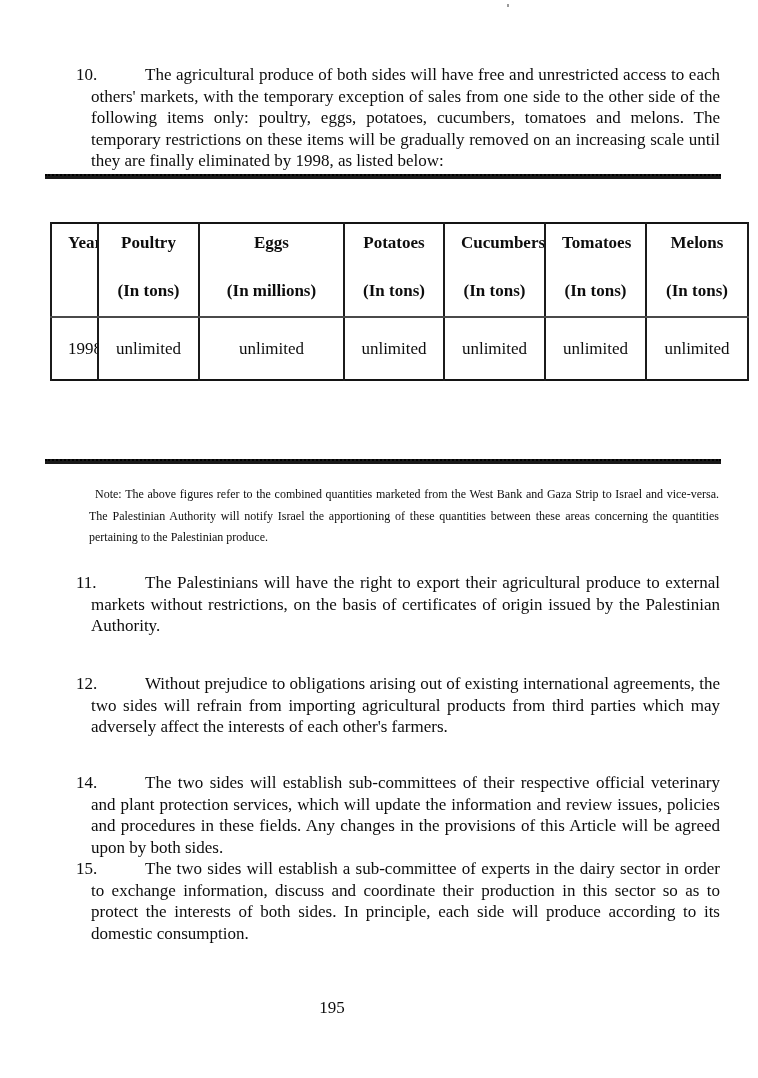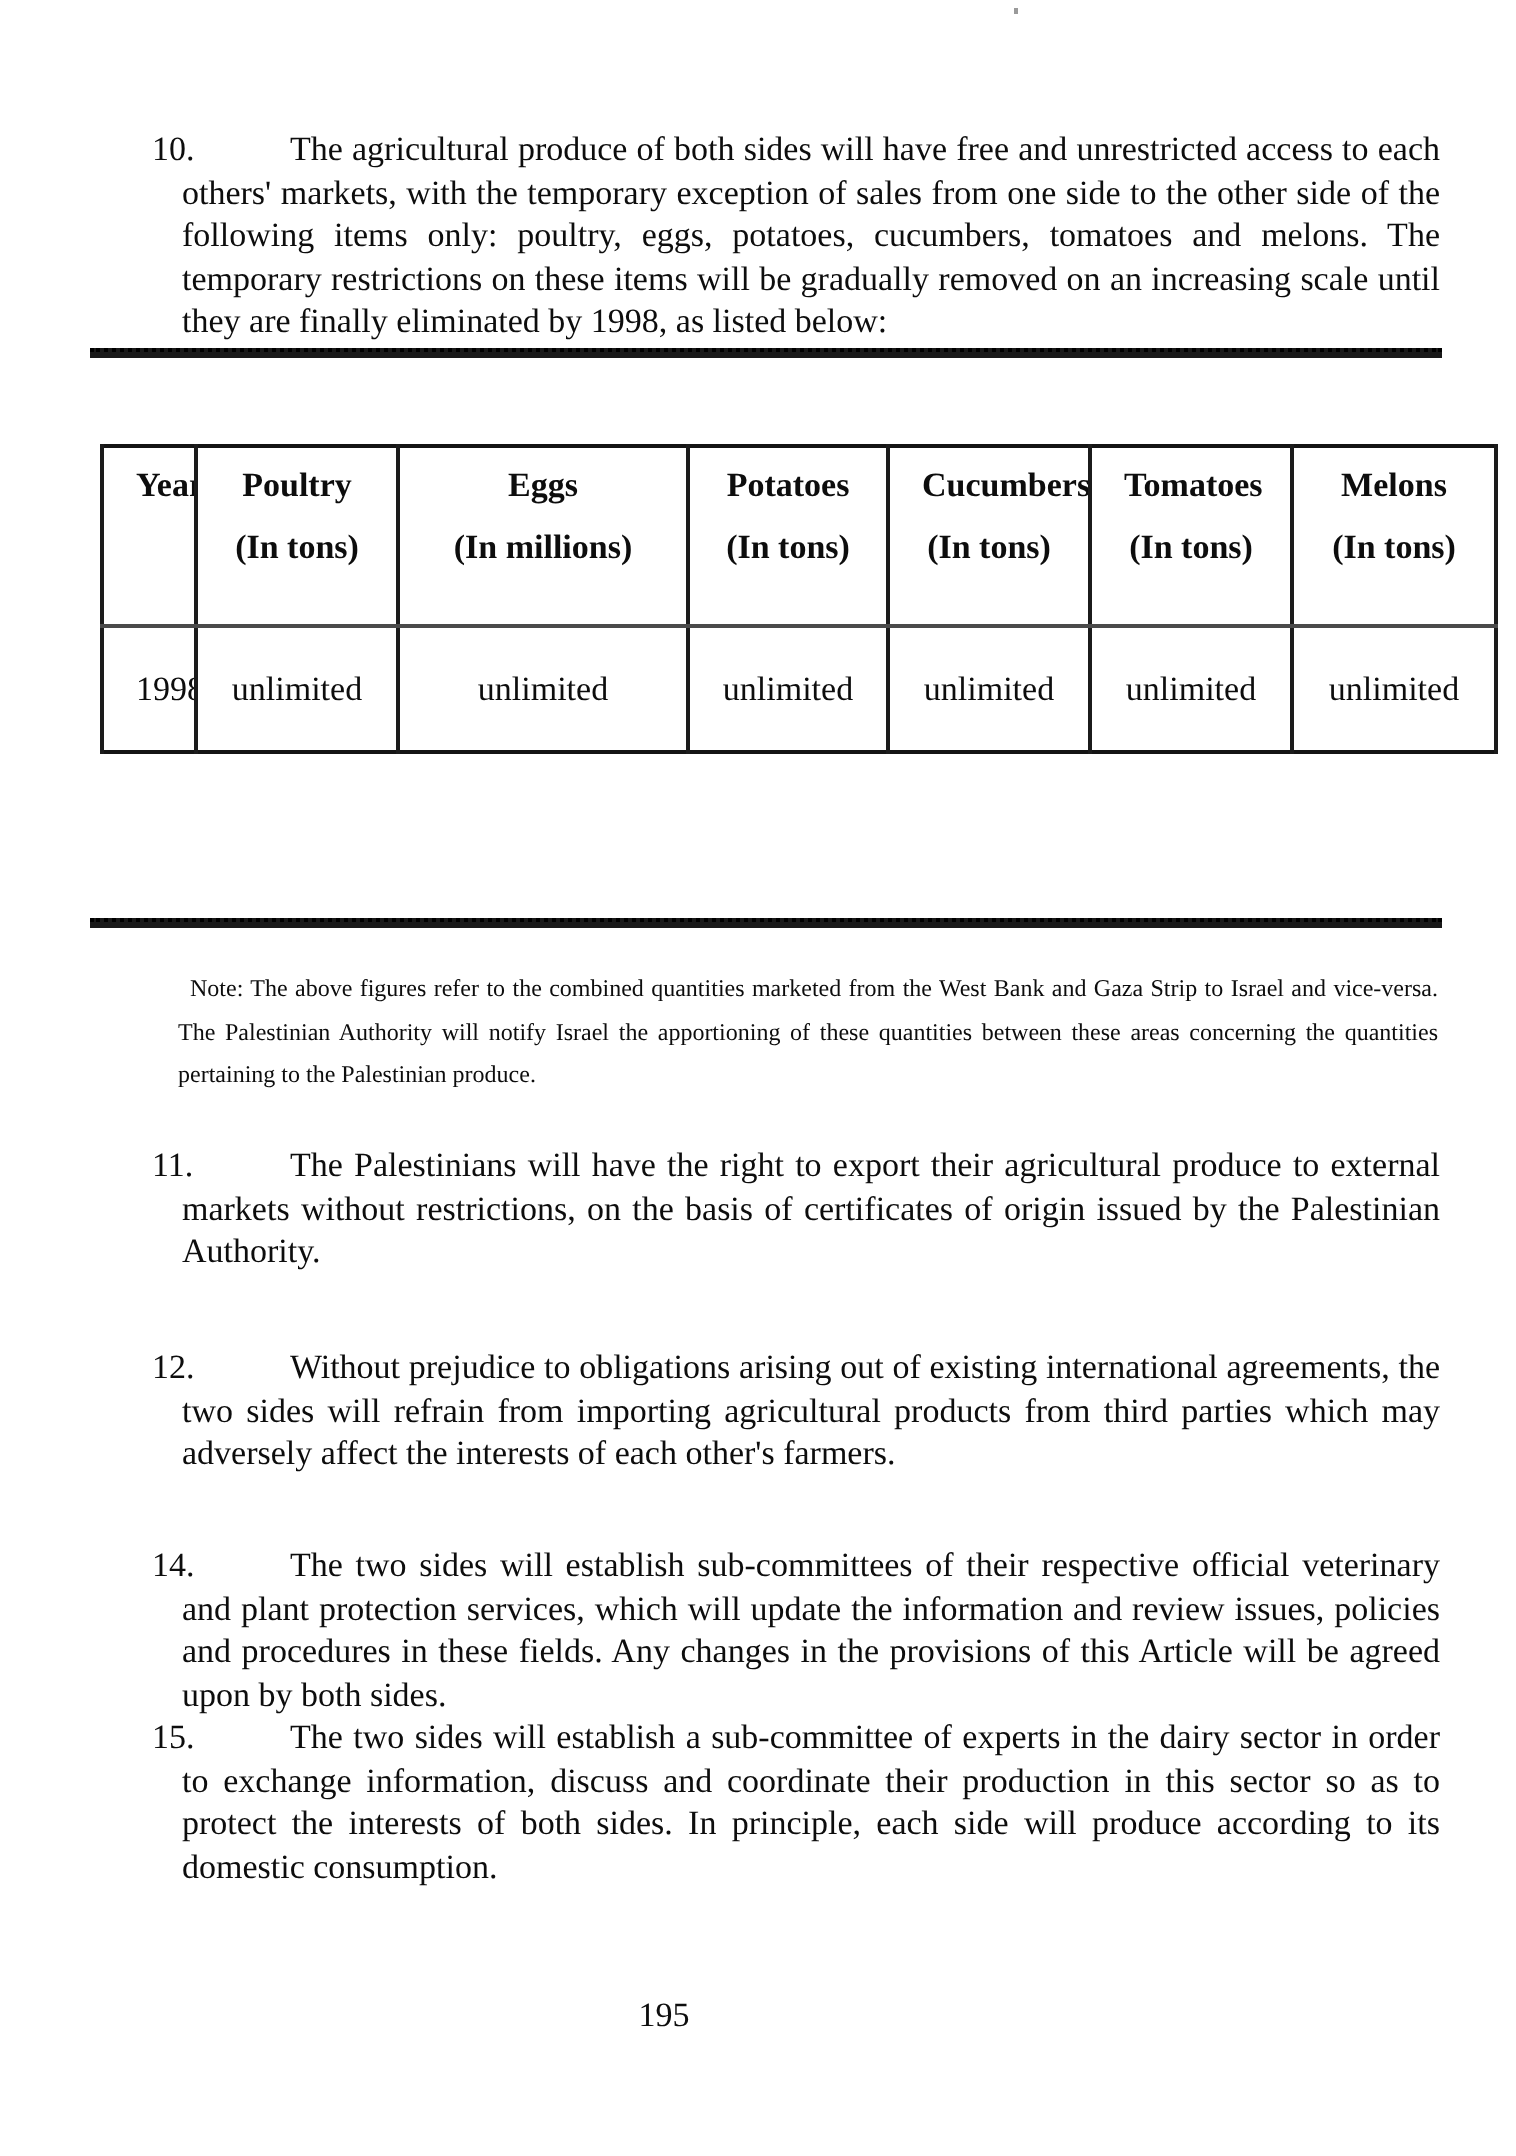--- a/index.html
+++ b/index.html
@@ -53,21 +53,21 @@
     border-right: 2px solid #1b1b1b;
     text-align: center; padding: 16px;
     overflow: hidden; white-space: nowrap;
   }
   .qtable thead th {
     vertical-align: top; font-weight: bold;
     height: 62px; padding-top: 10px;
     border-bottom: 2.5px solid #4a4a4a;
   }
   .qtable thead .hname { line-height: 18px; }
-  .qtable thead .hunit { line-height: 18px; margin-top: 13px; }
+  .qtable thead .hunit { line-height: 18px; margin-top: 30px; }
   .qtable tbody td {
     height: 29px; vertical-align: middle;
     border-top: 2.5px solid #555;
   }
   .qtable tbody tr:first-child td { border-top: none; }
   .pagenum {
     position: absolute; top: 998px; left: 0; width: 664px;
     text-align: center; font-size: 17px;
   }
 </style>

